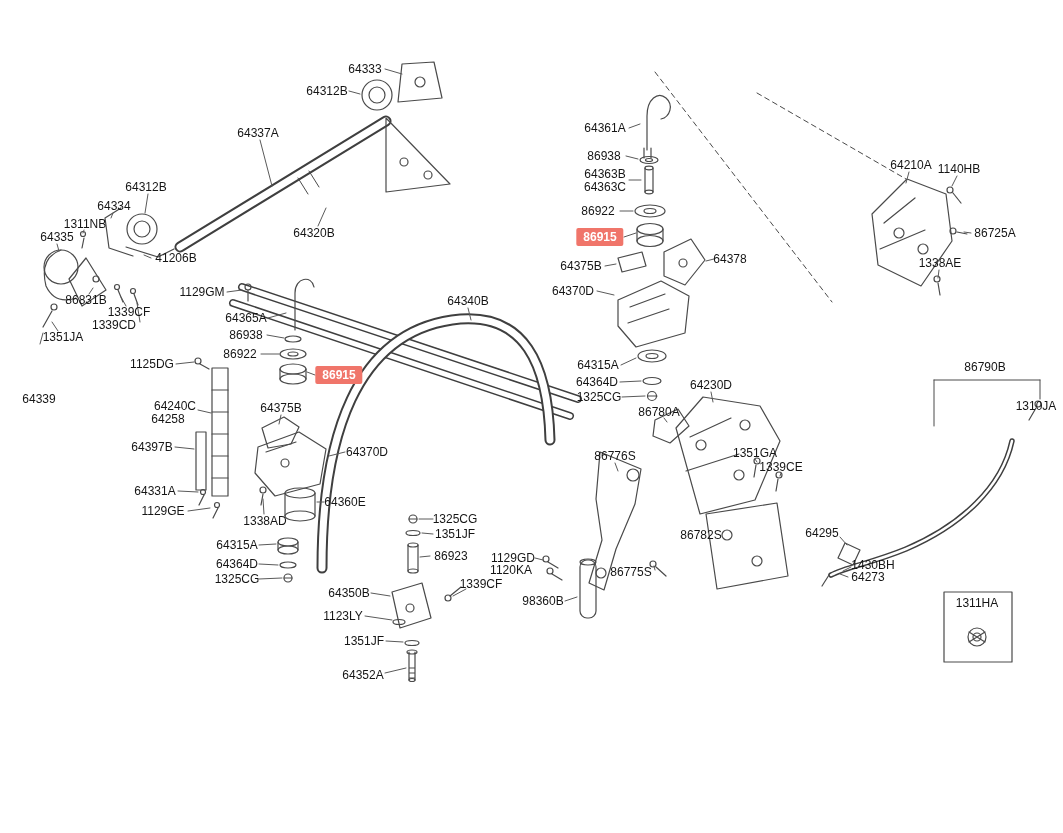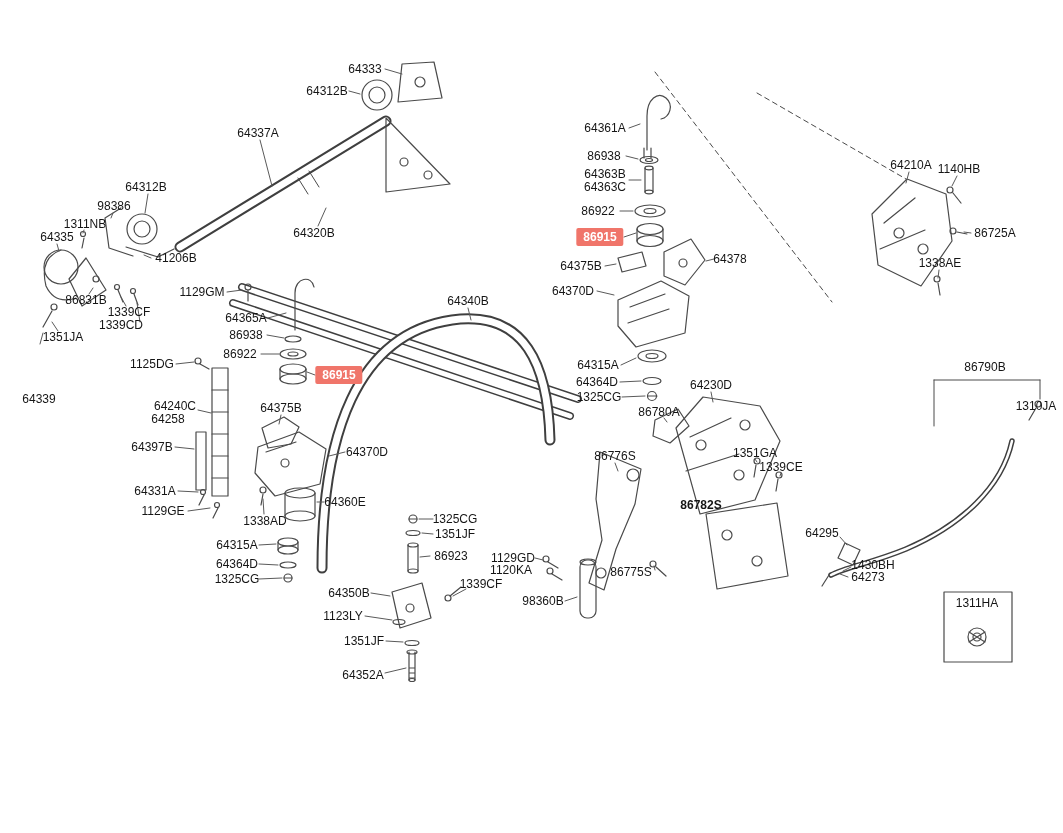--- a/index.html
+++ b/index.html
@@ -226,27 +226,27 @@
                M851,567 L843,571 M848,577 L840,574 M909,172 L906,183 M957,176 L952,186
                M971,233 L964,232 M939,270 L938,278"></path>
     </g>
   </svg>
 
   <div class="labels">
       <div class="part-label" style="left: 365px; top: 69px;">64333</div>
       <div class="part-label" style="left: 327px; top: 91px;">64312B</div>
       <div class="part-label" style="left: 258px; top: 133px;">64337A</div>
       <div class="part-label" style="left: 146px; top: 187px;">64312B</div>
-      <div class="part-label" style="left: 114px; top: 206px;">98386</div>
+      <div class="part-label" style="left: 114px; top: 206px;">64334</div>
       <div class="part-label" style="left: 85px; top: 224px;">1311NB</div>
       <div class="part-label" style="left: 57px; top: 237px;">64335</div>
       <div class="part-label" style="left: 176px; top: 258px;">41206B</div>
       <div class="part-label" style="left: 86px; top: 300px;">86831B</div>
       <div class="part-label" style="left: 129px; top: 312px;">1339CF</div>
-      <div class="part-label" style="left: 121px; top: 325px;">1339CD</div>
+      <div class="part-label" style="left: 114px; top: 325px;">1339CD</div>
       <div class="part-label" style="left: 63px; top: 337px;">1351JA</div>
       <div class="part-label" style="left: 39px; top: 351px; margin-top: 48px;">64339</div>
       <div class="part-label" style="left: 314px; top: 233px;">64320B</div>
       <div class="part-label" style="left: 202px; top: 292px;">1129GM</div>
       <div class="part-label" style="left: 246px; top: 318px;">64365A</div>
       <div class="part-label" style="left: 246px; top: 335px;">86938</div>
       <div class="part-label" style="left: 240px; top: 354px;">86922</div>
       <div class="part-label" style="left: 152px; top: 364px;">1125DG</div>
       <div class="part-label hl" style="left: 339px; top: 375px; background: rgb(240, 117, 106); color: rgb(255, 255, 255);">86915</div>
       <div class="part-label" style="left: 468px; top: 301px;">64340B</div>
@@ -283,21 +283,21 @@
       <div class="part-label" style="left: 730px; top: 259px;">64378</div>
       <div class="part-label" style="left: 573px; top: 291px;">64370D</div>
       <div class="part-label" style="left: 598px; top: 365px;">64315A</div>
       <div class="part-label" style="left: 597px; top: 382px;">64364D</div>
       <div class="part-label" style="left: 599px; top: 397px;">1325CG</div>
       <div class="part-label" style="left: 711px; top: 385px;">64230D</div>
       <div class="part-label" style="left: 659px; top: 412px;">86780A</div>
       <div class="part-label" style="left: 615px; top: 456px;">86776S</div>
       <div class="part-label" style="left: 755px; top: 453px;">1351GA</div>
       <div class="part-label" style="left: 781px; top: 467px;">1339CE</div>
-      <div class="part-label" style="left: 701px; top: 505px; font-weight: bold;">86782S</div>
+      <div class="part-label" style="left: 701px; top: 535px;">86782S</div>
       <div class="part-label" style="left: 631px; top: 572px;">86775S</div>
       <div class="part-label" style="left: 822px; top: 533px;">64295</div>
       <div class="part-label" style="left: 873px; top: 565px;">1430BH</div>
       <div class="part-label" style="left: 868px; top: 577px;">64273</div>
       <div class="part-label" style="left: 985px; top: 367px;">86790B</div>
       <div class="part-label" style="left: 1036px; top: 406px;">1310JA</div>
       <div class="part-label" style="left: 911px; top: 165px;">64210A</div>
       <div class="part-label" style="left: 959px; top: 169px;">1140HB</div>
       <div class="part-label" style="left: 995px; top: 233px;">86725A</div>
       <div class="part-label" style="left: 940px; top: 263px;">1338AE</div>

